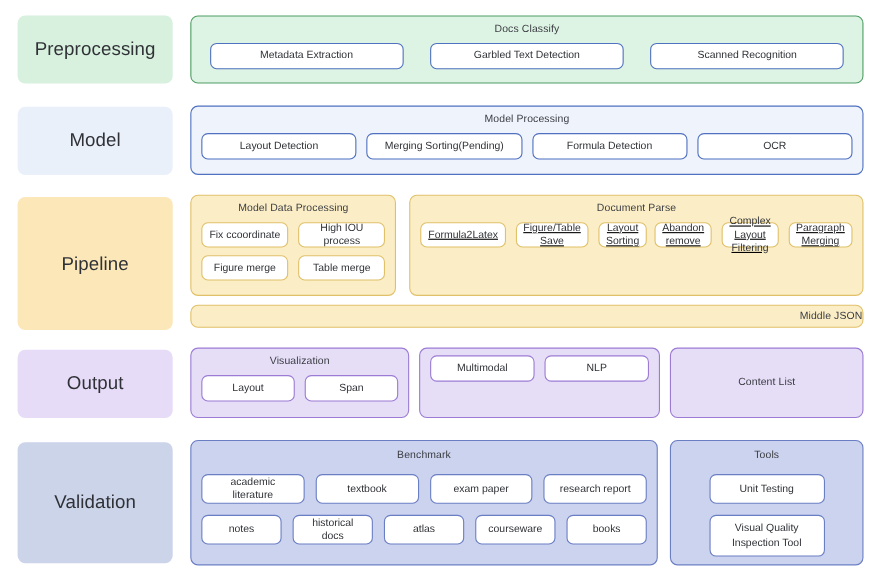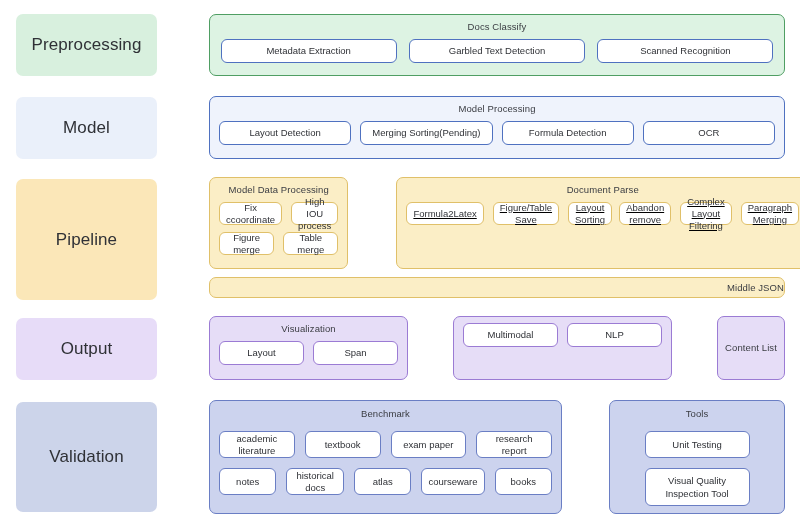--- a/index.html
+++ b/index.html
@@ -49,21 +49,20 @@
   }
 
   
   .group {
     border-radius: 7px;
     border: 1.3px solid;
     box-sizing: border-box;
     padding: 6px 9px 9px 9px;
     display: flex;
     flex-direction: column;
-    margin-left: 36px;
   }
   .group-title {
     text-align: center;
     font-size: 9.5px;
     color: #3a3c42;
     margin-bottom: 6px;
     line-height: 12px;
     letter-spacing: .1px;
   }
   .chips {

